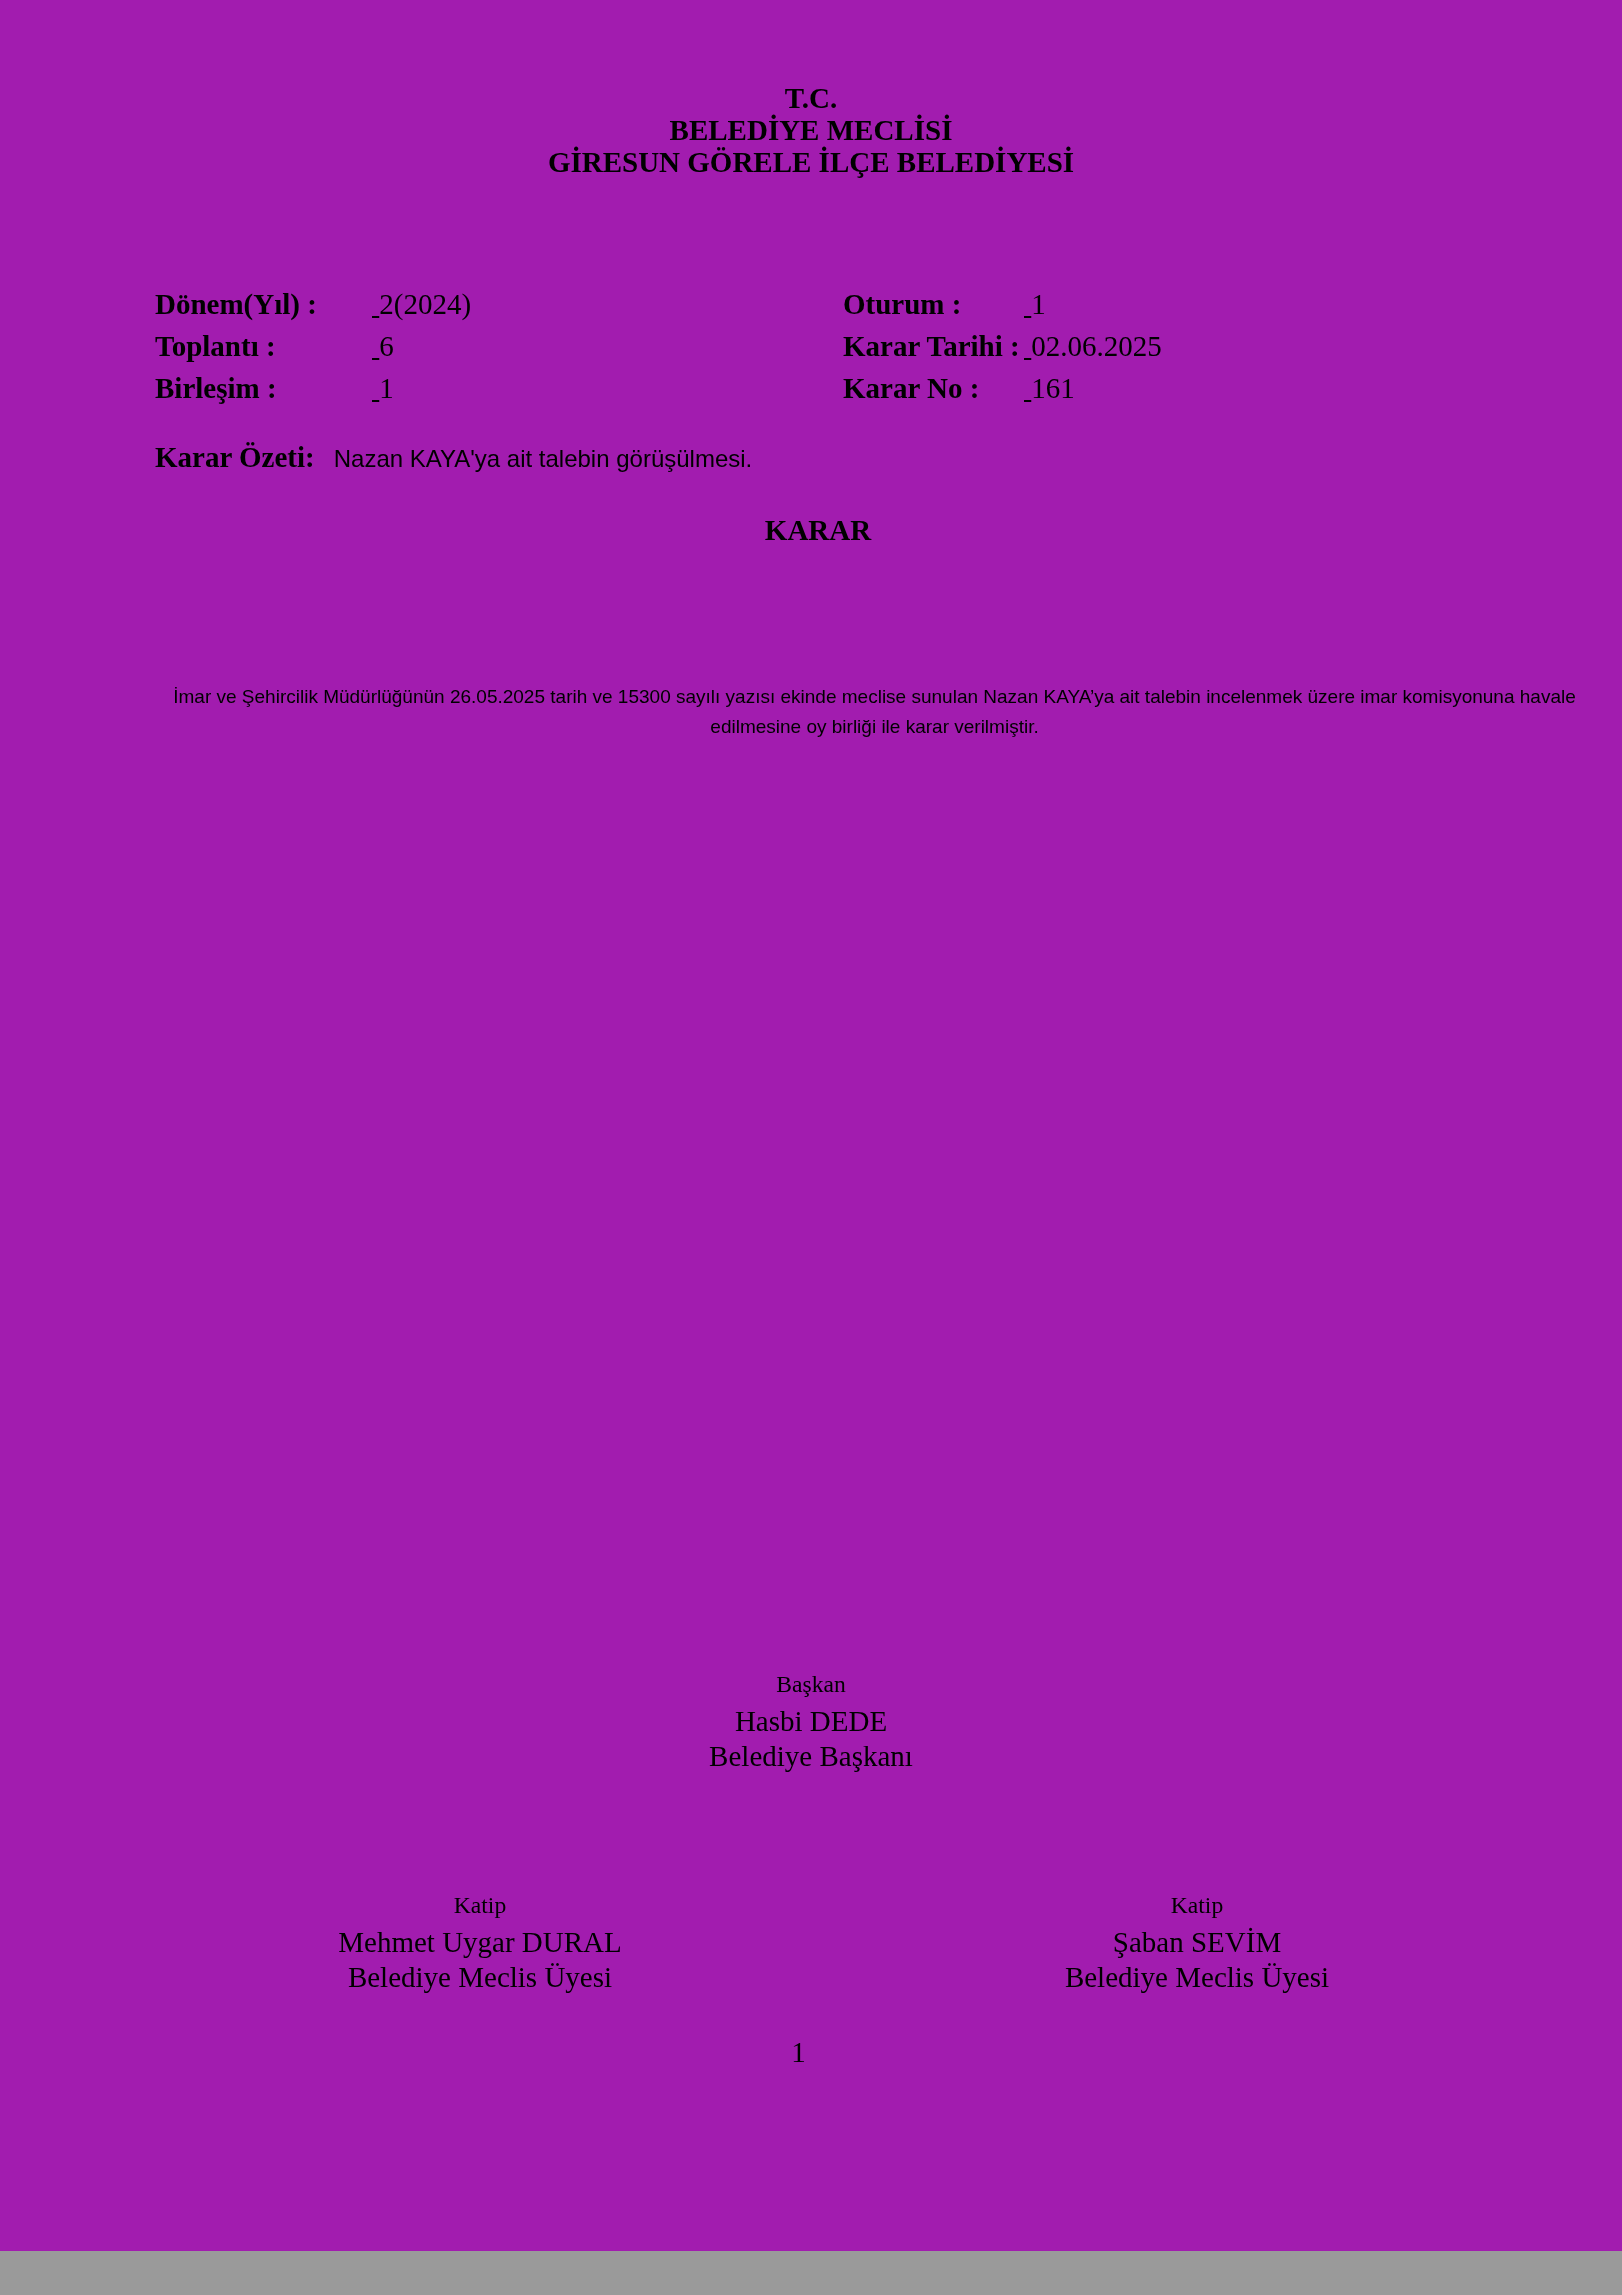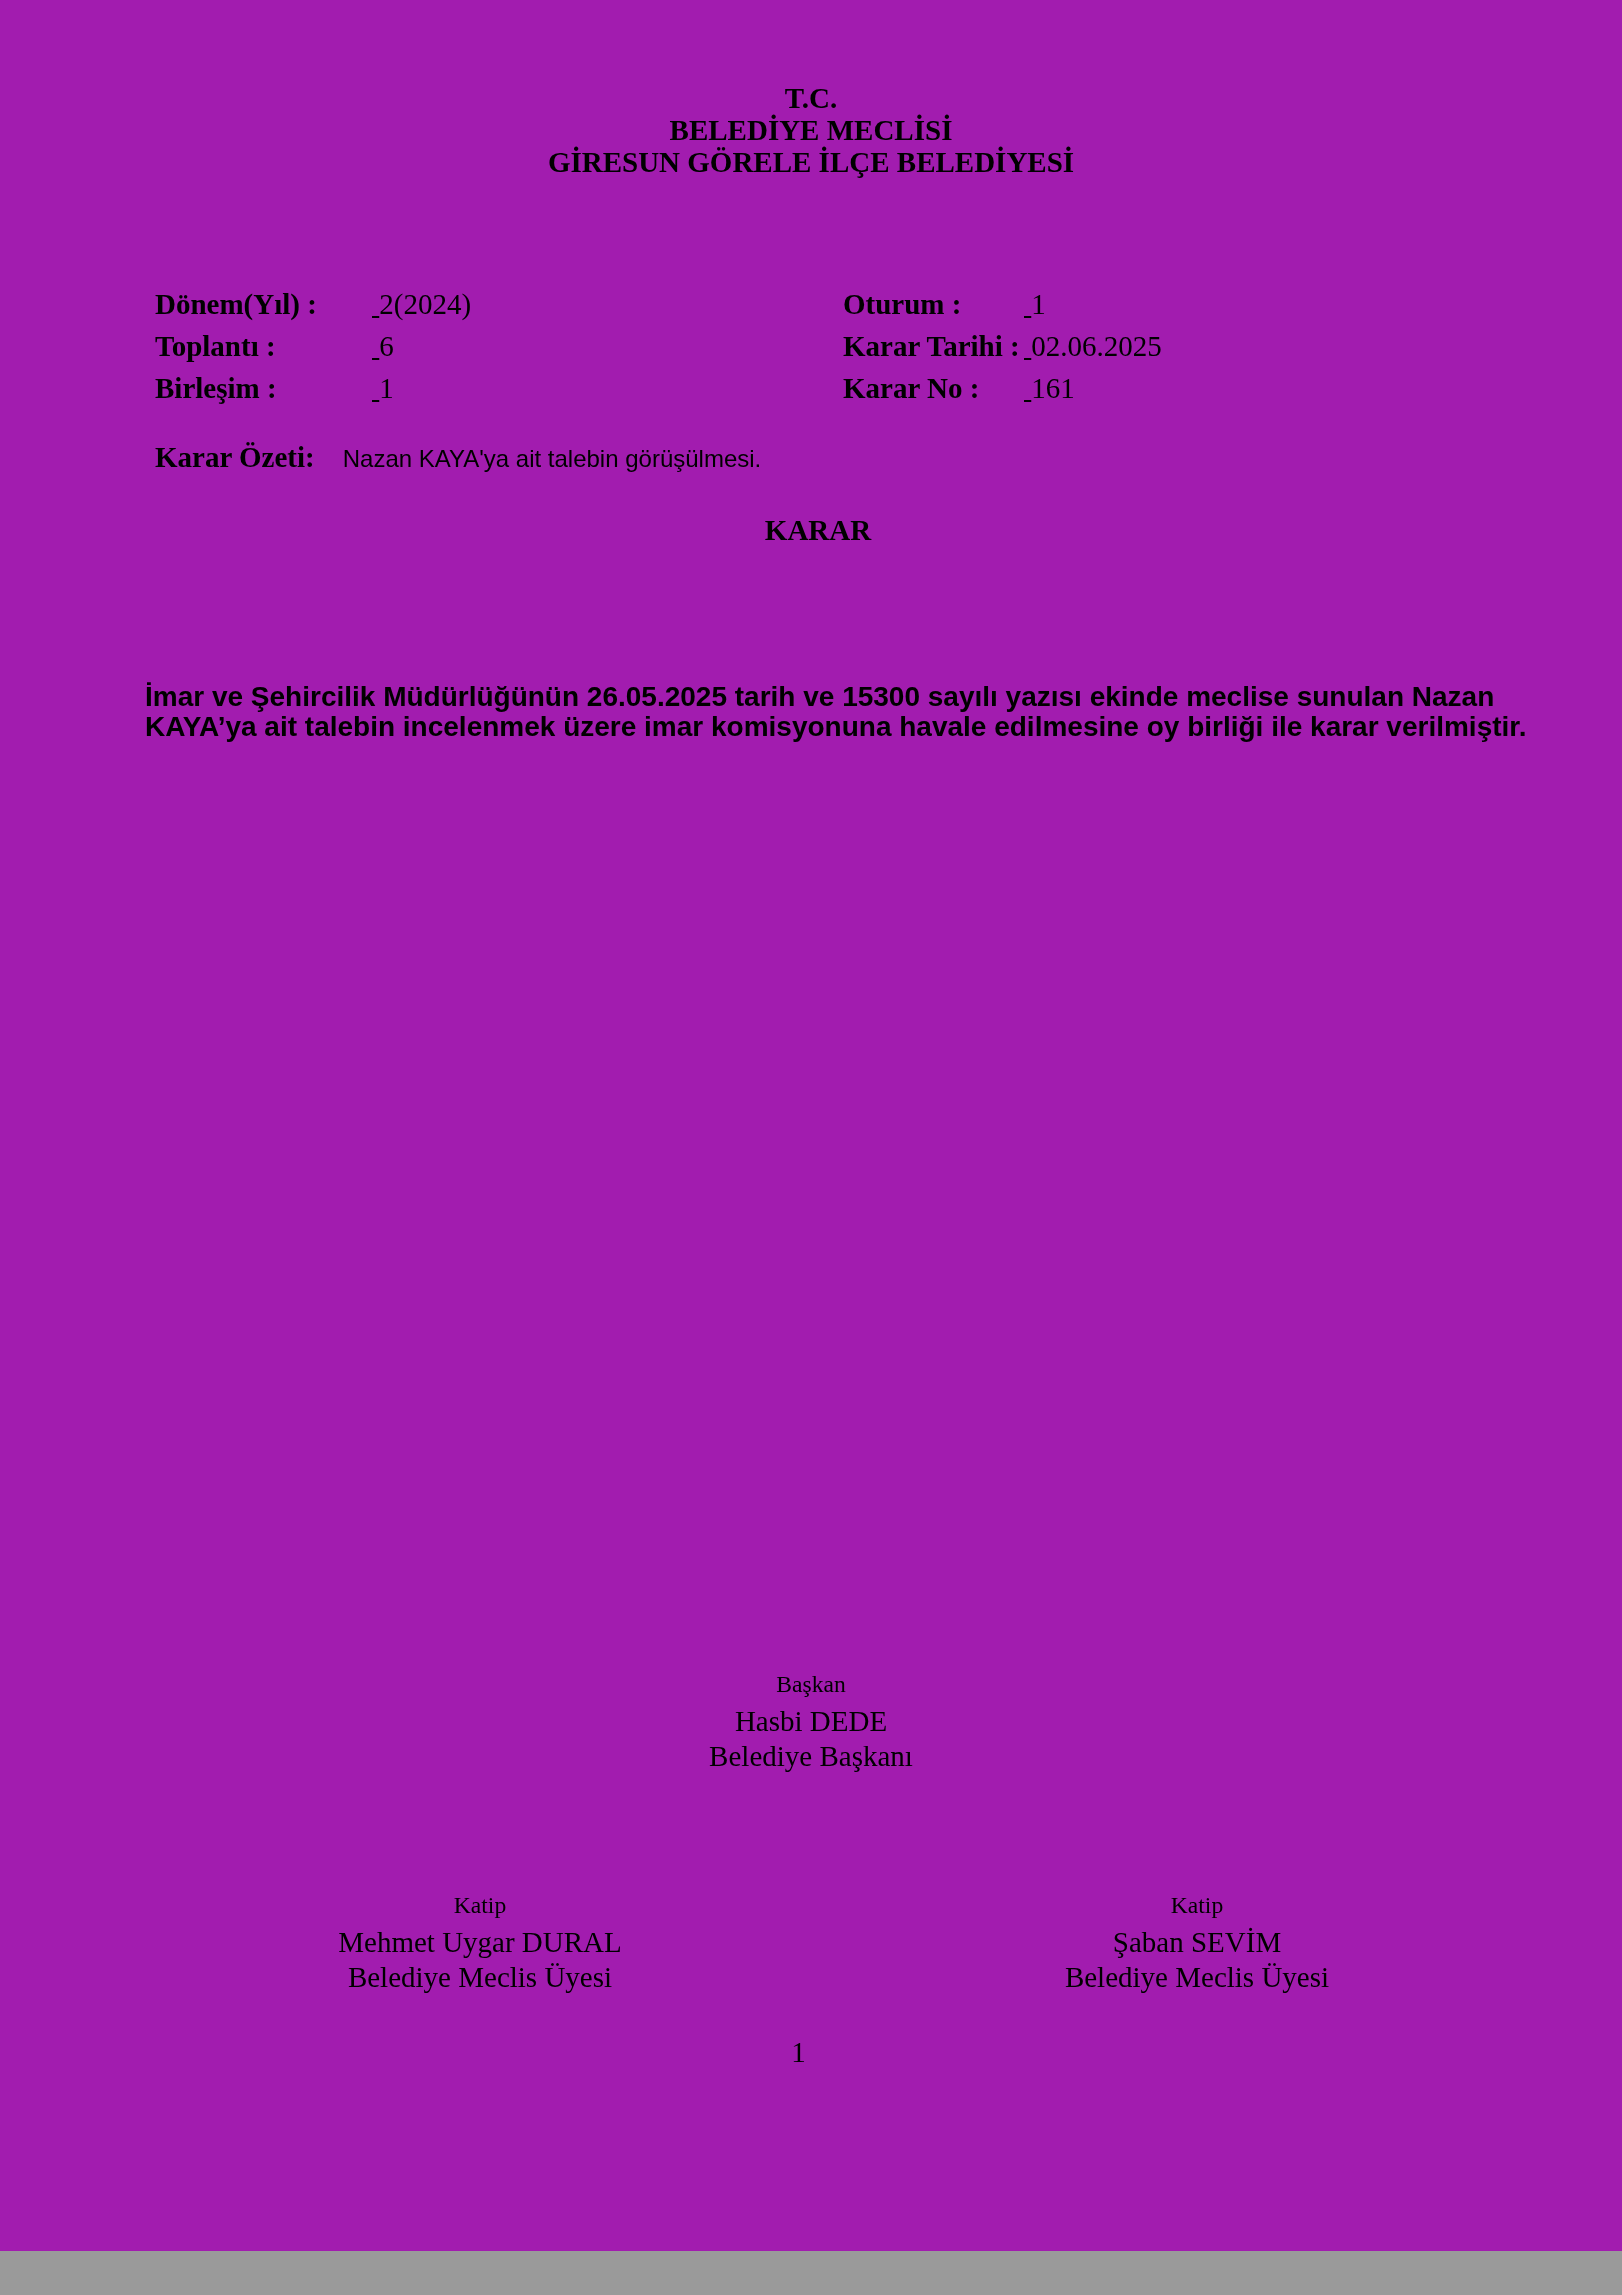--- a/index.html
+++ b/index.html
@@ -60,21 +60,21 @@
     white-space: nowrap;
   }
   .summary-label {
     font-weight: bold;
     font-size: 29px;
     line-height: 34px;
   }
   .summary-text {
     font-family: "Liberation Sans", "DejaVu Sans", sans-serif;
     font-size: 24px;
-    margin-left: 28px;
+    margin-left: 19px;
   }
 
   
   .decision-heading {
     position: absolute;
     top: 513px;
     left: 0;
     width: 100%;
     text-align: center;
     font-weight: bold;
@@ -83,24 +83,23 @@
     padding-left: 7px;
   }
 
   
   .decision-body {
     position: absolute;
     left: 145px;
     top: 682px;
     width: 1459px;
     font-family: "Liberation Sans", "DejaVu Sans", sans-serif;
-    font-size: 28px;
+    font-size: 19px;
     line-height: 30px;
-    text-align: left;
-    font-weight: bold;
+    text-align: center;
   }
 
   
   .sig-block {
     position: absolute;
     text-align: center;
   }
   .sig-president {
     top: 1669px;
     left: 0;

